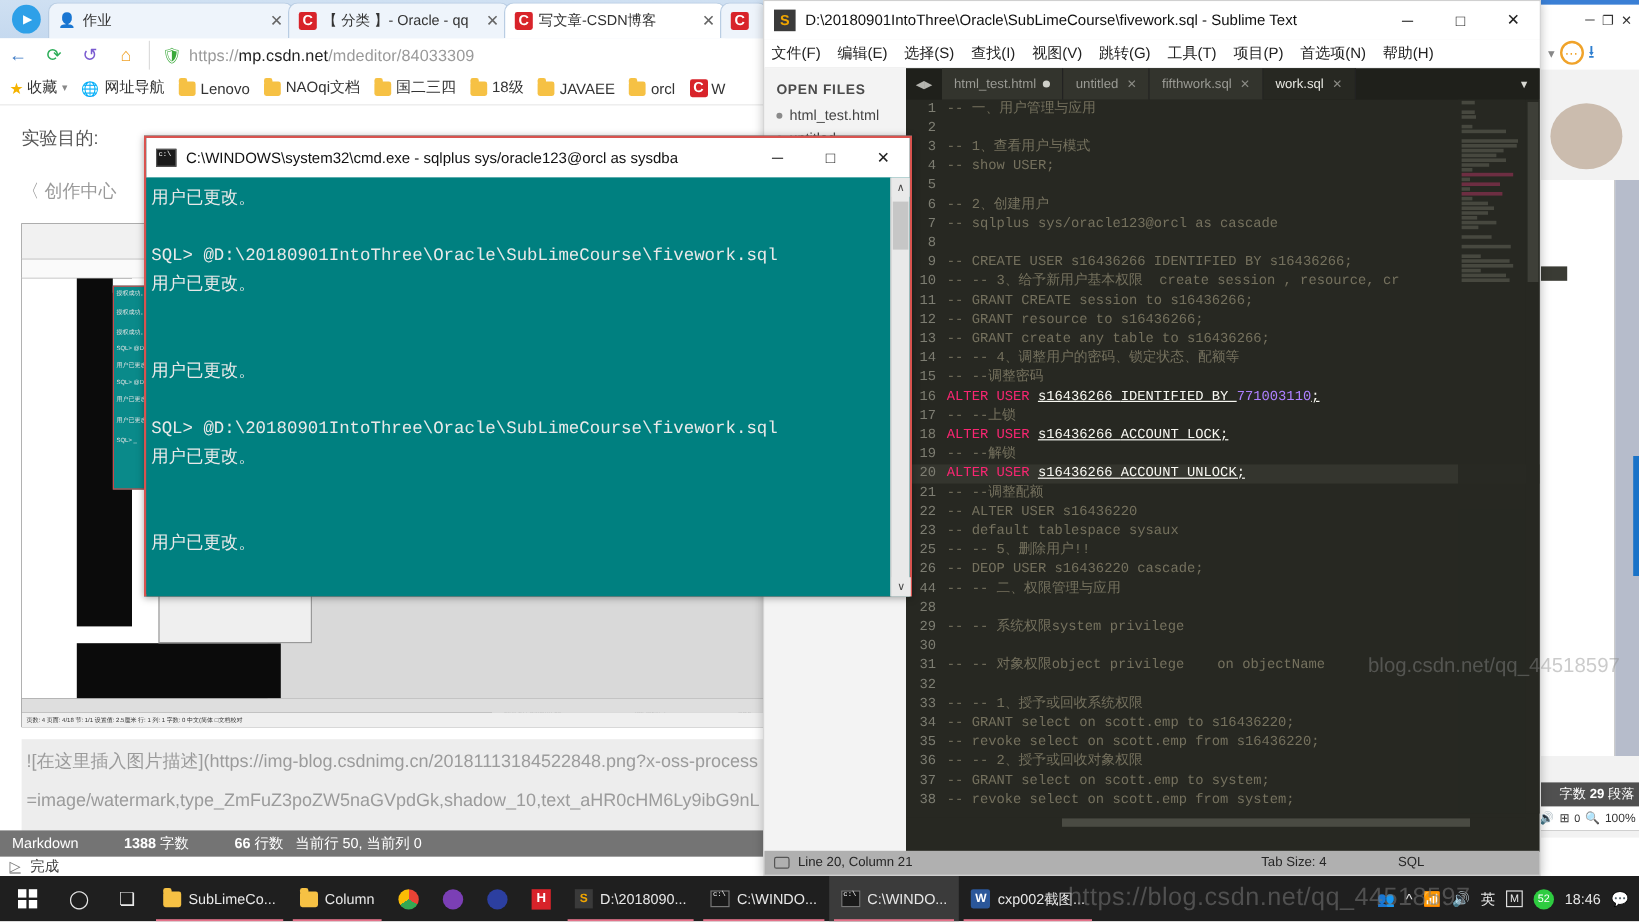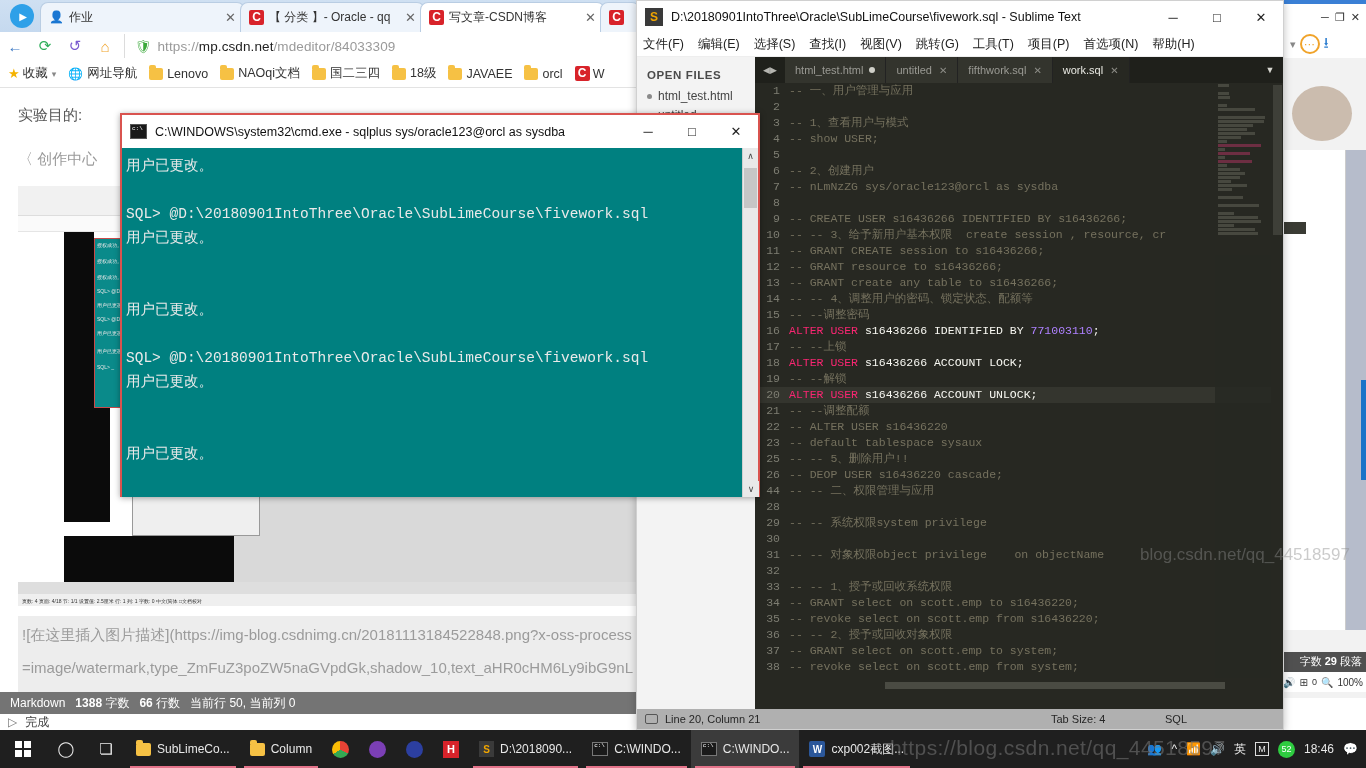--- a/index.html
+++ b/index.html
@@ -58,21 +58,21 @@
   .page { position:absolute; left:0; top:88px; width:1366px; height:642px; background:#fff; }
   .exp-title { position:absolute; left:18px; top:18px; font-size:15px; color:#555; }
   .create-center { position:absolute; left:18px; top:62px; font-size:15px; color:#9a9a9a; }
   .md-shot { position:absolute; left:18px; top:98px; width:625px; height:420px;
              background:#1b1b1b; overflow:hidden; }
   .md-text { position:absolute; left:18px; top:528px; width:625px; font-size:15px;
              color:#9b9b9b; line-height:33px; word-break:break-all; background:#ededed;
              padding:2px 4px 0 4px; }
   .statusbar { position:absolute; left:0; top:604px; width:650px; height:22px; background:#747474;
                color:#fff; font-size:12px; display:flex; align-items:center; padding-left:10px; gap:10px; }
-  .statusbar b { font-weight:bold; }
+  .statusbar b { font-weight:bold;margin-left:28px; }
   .lowbar { position:absolute; left:0; top:626px; width:650px; height:16px; background:#fff;
             display:flex; align-items:center; font-size:12px; color:#444; }
   .lowbar .pl { margin:0 8px; color:#777; }
 
   
   .ns { position:absolute; }
   .ns-wordtool { left:0; top:0; width:625px; height:30px; background:#f1f1f1; border-bottom:1px solid #ddd; }
   .ns-wordtool2 { left:0; top:30px; width:625px; height:16px; background:#fafafa; border-bottom:1px solid #e5e5e5; }
   .ns-doc { left:0; top:46px; width:625px; height:350px; background:#fff; }
   .ns-black1 { left:46px; top:46px; width:46px; height:290px; background:#0b0b0b; }
@@ -136,21 +136,21 @@
   .st-tabmore { margin-left:auto; width:26px; display:flex; align-items:center; justify-content:center;
                 color:#d8d8d2; font-size:9px; }
   .st-code { position:absolute; left:0; top:26px; right:0; bottom:32px; overflow:hidden;
              font-family:"Liberation Mono","DejaVu Sans Mono",monospace; font-size:11.5px; line-height:16px; }
   .cl { display:flex; height:16px; white-space:pre; }
   .cl.hl { background:#34352e; }
   .cl .ln { width:34px; text-align:right; padding-right:9px; color:#7d7d72; flex:none; }
   .cl .src { color:#75715e; }
   .kw { color:#f92672; }
   .num { color:#ae81ff; }
-  .pl { color:#f8f8f2; }
+  .pl { color:#f8f8f2;text-decoration:underline; }
   .st-minimap { position:absolute; right:12px; top:26px; width:56px; bottom:32px; background:#272822;
                 opacity:.85; overflow:hidden; }
   .mm { height:3px; margin:1px 0 1px 3px; background:#4d4e45; }
   .mm.p { background:#7a3048; }
   .st-vscroll { position:absolute; right:0; top:26px; width:12px; bottom:32px; background:#272822; }
   .st-vthumb { position:absolute; right:1px; top:28px; width:9px; height:150px; background:#3e3f38; }
   .st-hscroll { position:absolute; left:0; right:12px; bottom:20px; height:9px; background:#272822; }
   .st-hthumb { position:absolute; left:130px; bottom:21px; width:340px; height:7px; background:#4a4b43; }
   .st-status { position:absolute; left:0; bottom:0; width:646px; height:20px; background:#b0b0b0;
                display:flex; align-items:center; font-size:11px; color:#262626; }
@@ -447,21 +447,21 @@
           <div class="st-tabmore">▼</div>
         </div>
 
         <div class="st-code" id="code-area">
             <div class="cl"><span class="ln">1</span><span class="src">-- 一、用户管理与应用</span></div>
             <div class="cl"><span class="ln">2</span><span class="src">&nbsp;</span></div>
             <div class="cl"><span class="ln">3</span><span class="src">-- 1、查看用户与模式</span></div>
             <div class="cl"><span class="ln">4</span><span class="src">-- show USER;</span></div>
             <div class="cl"><span class="ln">5</span><span class="src">&nbsp;</span></div>
             <div class="cl"><span class="ln">6</span><span class="src">-- 2、创建用户</span></div>
-            <div class="cl"><span class="ln">7</span><span class="src">-- nLmNzZG sys/oracle123@orcl as sysdba</span></div>
+            <div class="cl"><span class="ln">7</span><span class="src">-- sqlplus sys/oracle123@orcl as cascade</span></div>
             <div class="cl"><span class="ln">8</span><span class="src">&nbsp;</span></div>
             <div class="cl"><span class="ln">9</span><span class="src">-- CREATE USER s16436266 IDENTIFIED BY s16436266;</span></div>
             <div class="cl"><span class="ln">10</span><span class="src">-- -- 3、给予新用户基本权限  create session , resource, cr</span></div>
             <div class="cl"><span class="ln">11</span><span class="src">-- GRANT CREATE session to s16436266;</span></div>
             <div class="cl"><span class="ln">12</span><span class="src">-- GRANT resource to s16436266;</span></div>
             <div class="cl"><span class="ln">13</span><span class="src">-- GRANT create any table to s16436266;</span></div>
             <div class="cl"><span class="ln">14</span><span class="src">-- -- 4、调整用户的密码、锁定状态、配额等</span></div>
             <div class="cl"><span class="ln">15</span><span class="src">-- --调整密码</span></div>
             <div class="cl"><span class="ln">16</span><span class="src"><span class="kw">ALTER USER </span><span class="pl">s16436266 </span><span class="pl">IDENTIFIED BY </span><span class="num">771003110</span><span class="pl">;</span></span></div>
             <div class="cl"><span class="ln">17</span><span class="src">-- --上锁</span></div>

